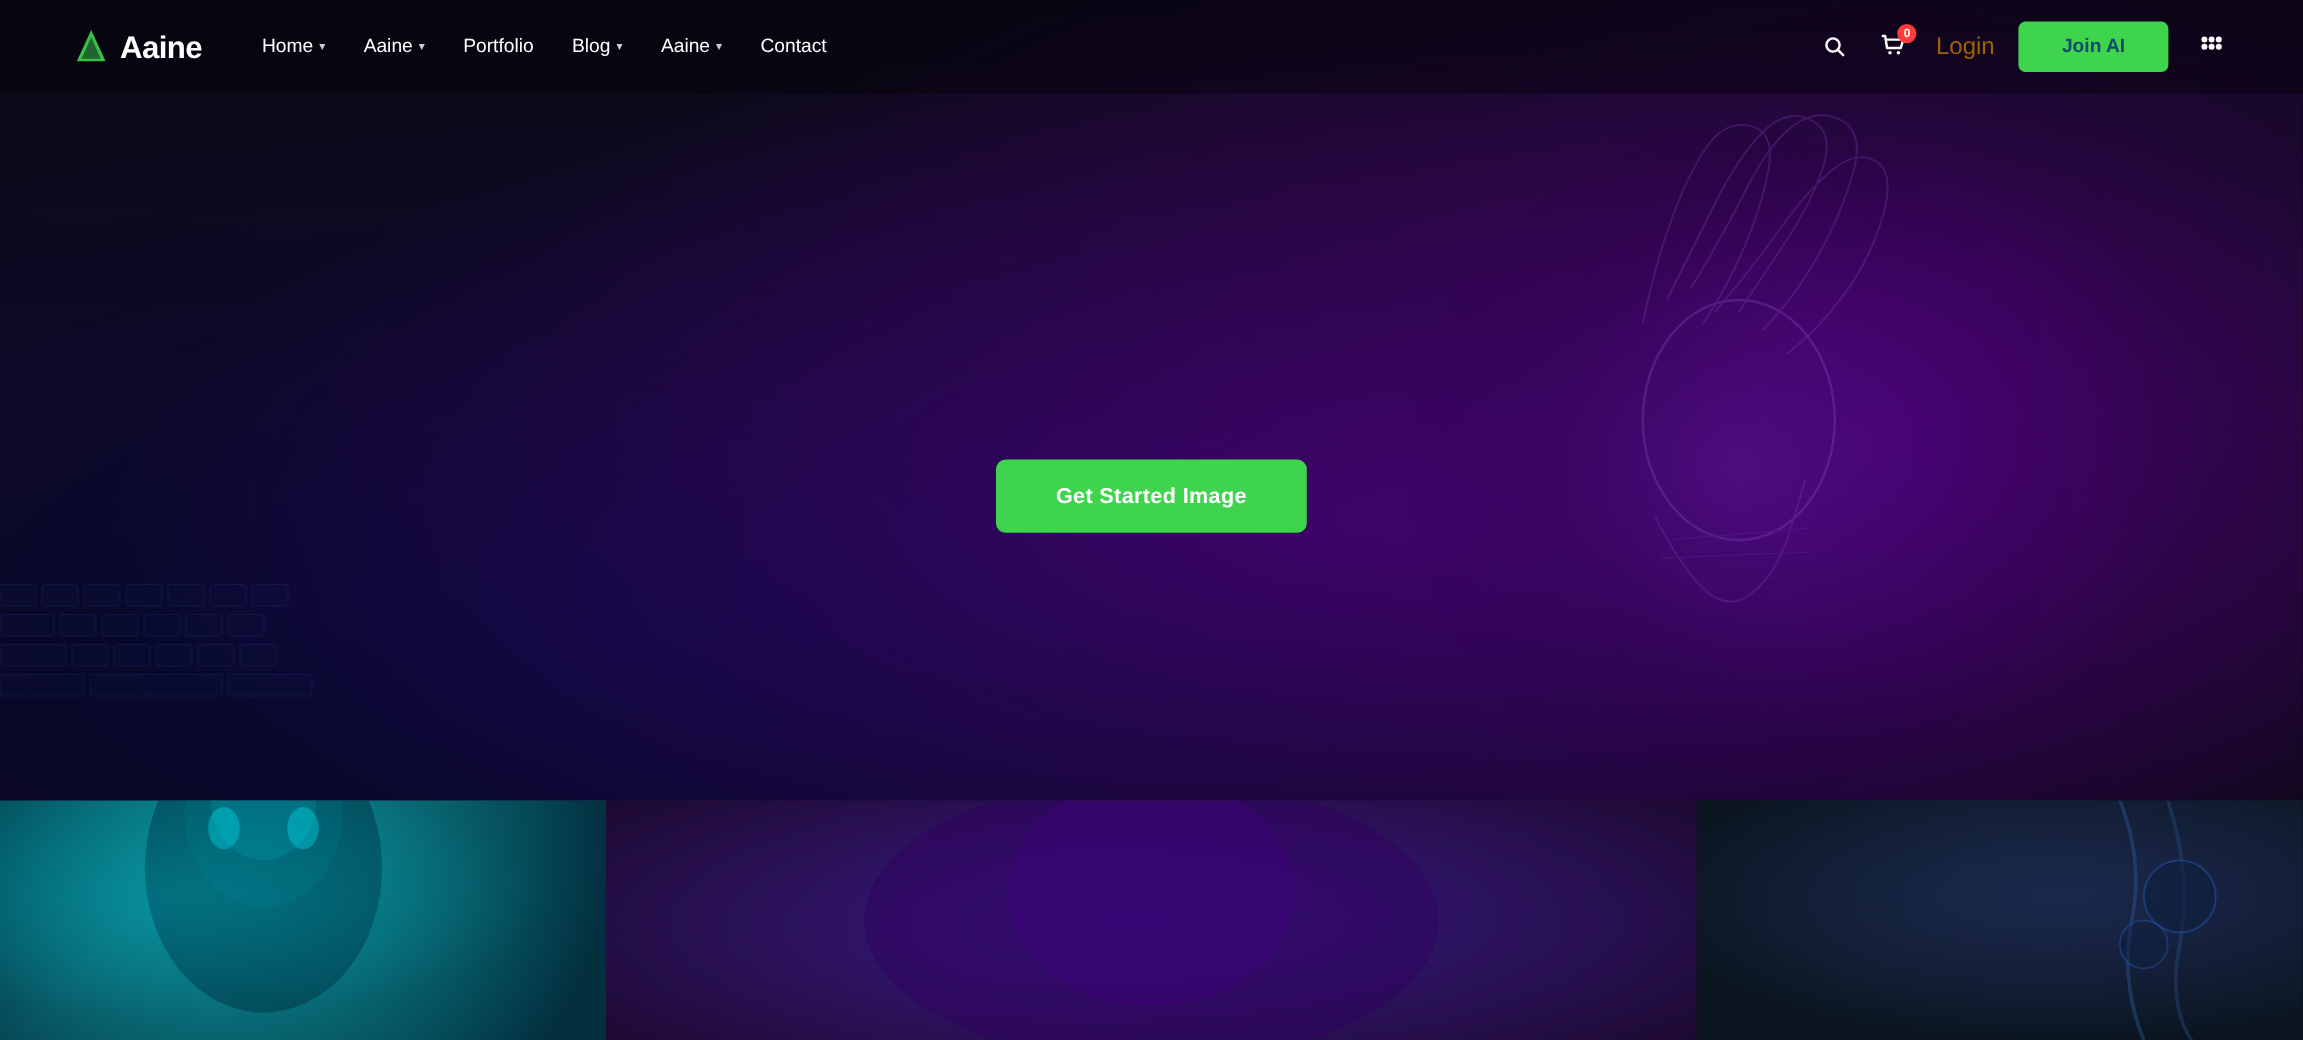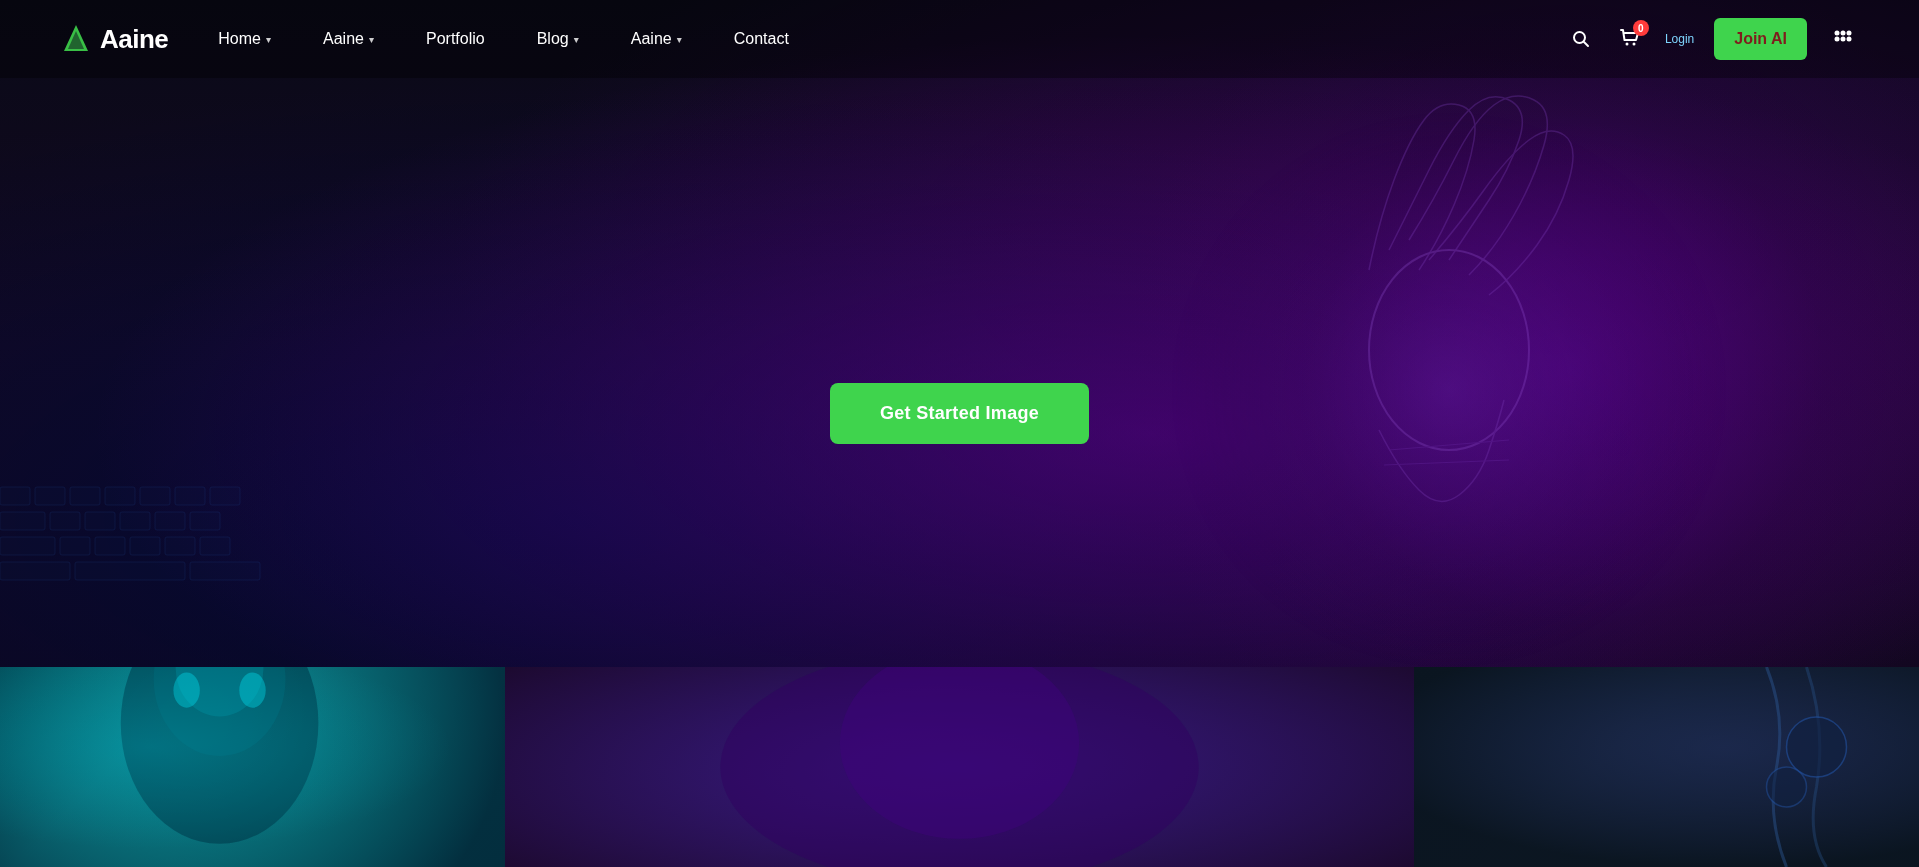--- a/index.html
+++ b/index.html
@@ -50,21 +50,21 @@
     .logo-text {
       font-size: 26px;
       font-weight: 700;
       color: #fff;
       letter-spacing: -0.5px;
     }
 
     .nav-links {
       display: flex;
       align-items: center;
-      gap: 52px;
+      gap: 32px;
       list-style: none;
     }
 
     .nav-links li a {
       color: #fff;
       text-decoration: none;
       font-size: 16px;
       font-weight: 500;
       display: flex;
       align-items: center;
@@ -110,32 +110,32 @@
       height: 16px;
       border-radius: 50%;
       display: flex;
       align-items: center;
       justify-content: center;
     }
 
     .login-btn {
       background: none;
       border: none;
-      color: #7dd3fc;
-      font-size: 12px;
+      color: #a16207;
+      font-size: 20px;
       font-weight: 500;
       cursor: pointer;
     }
 
     .join-btn {
       background: #3fd44d;
-      color: #7f1d1d;
+      color: #0c4a6e;
       border: none;
       border-radius: 6px;
-      padding: 12px 20px;
+      padding: 12px 36px;
       font-size: 16px;
       font-weight: 600;
       cursor: pointer;
     }
 
     
     .hero {
       position: relative;
       width: 100%;
       height: 867px;

